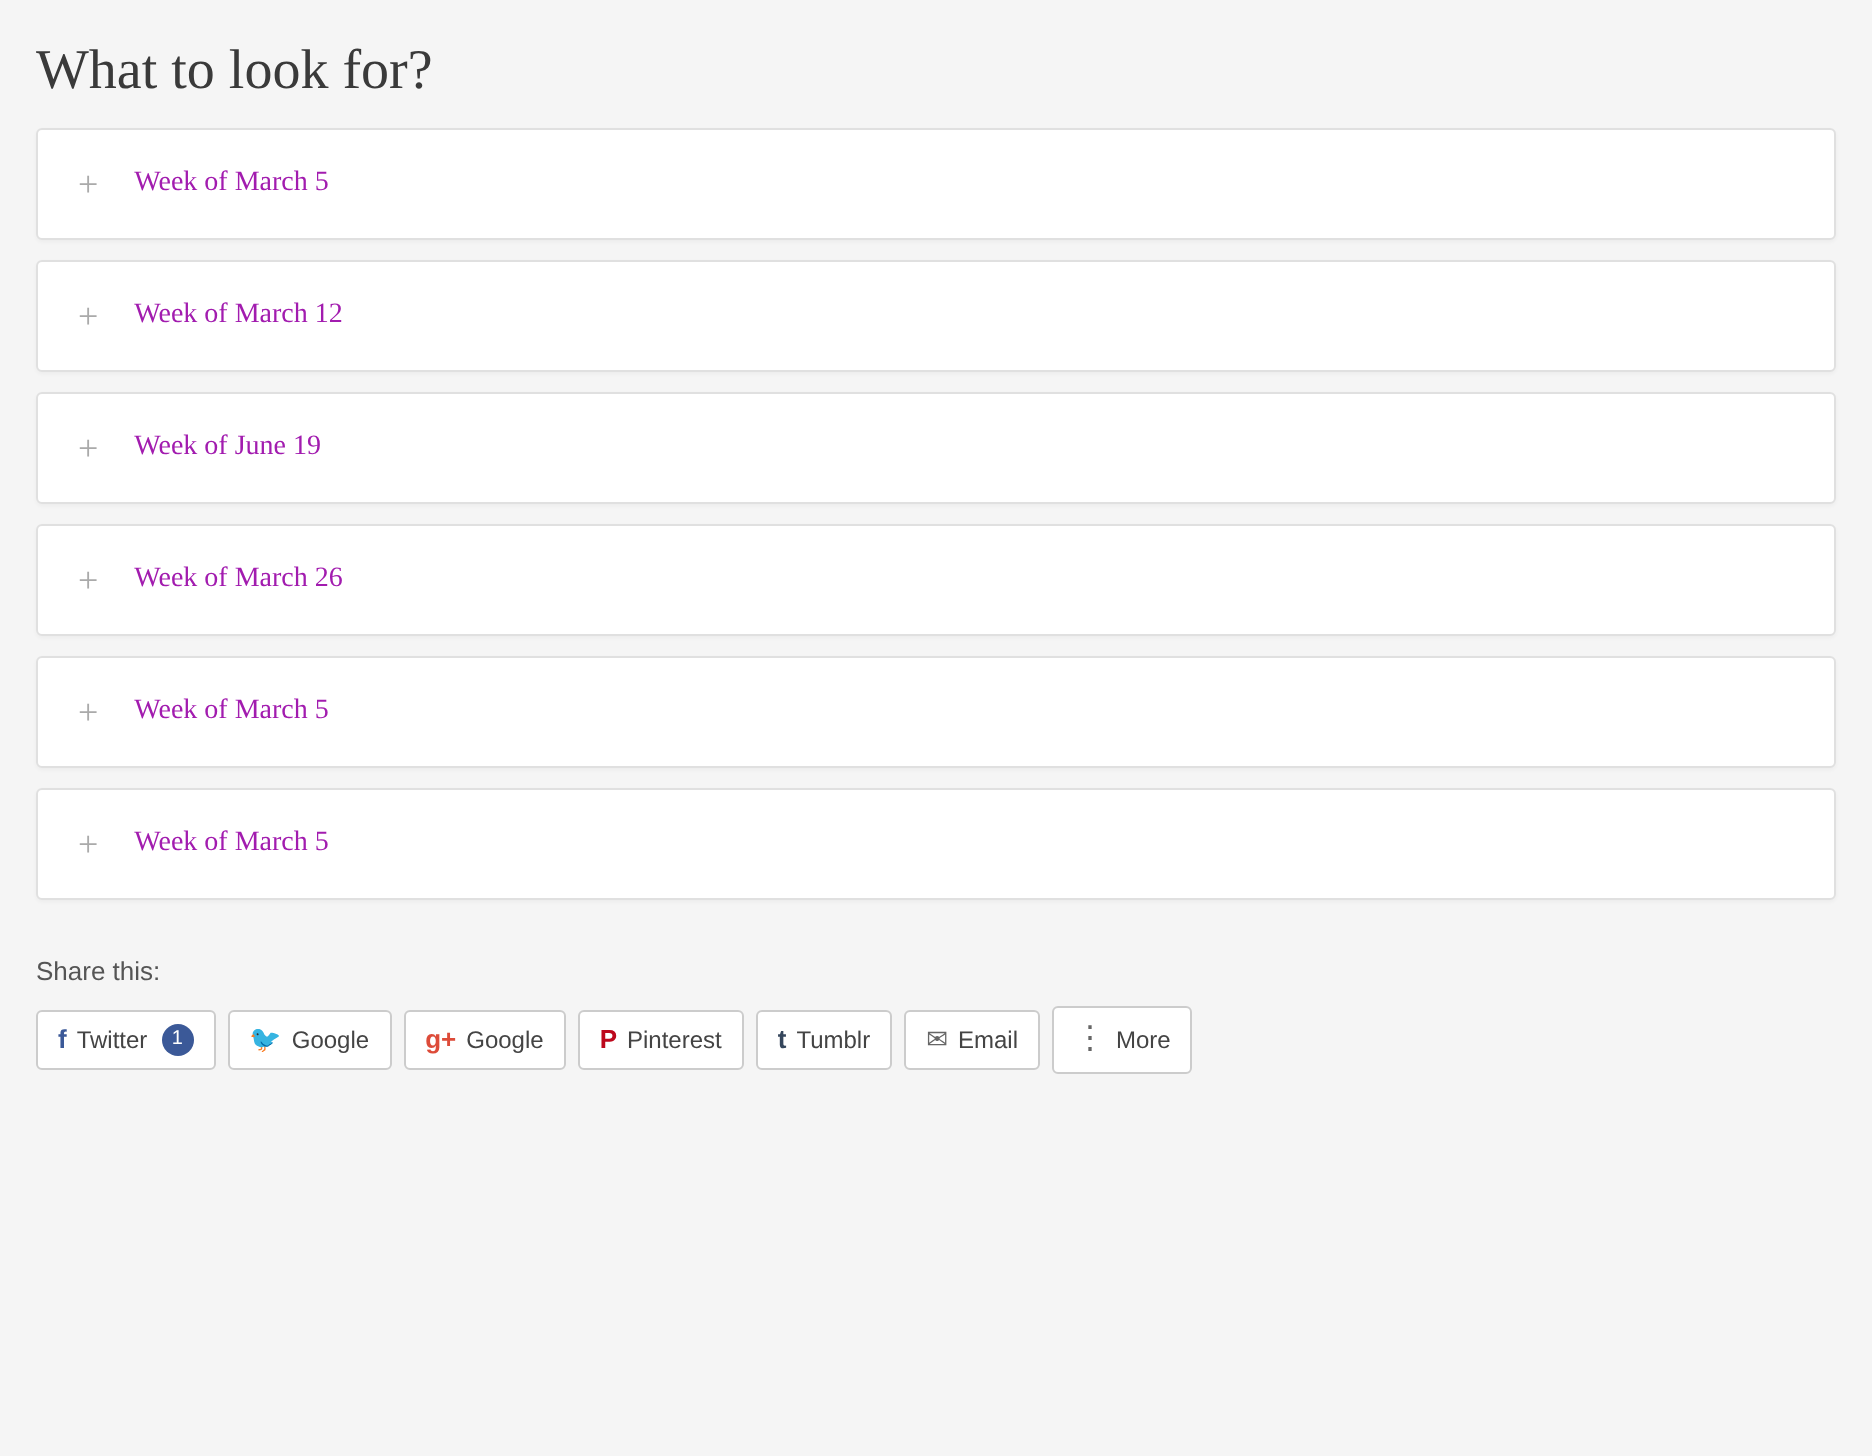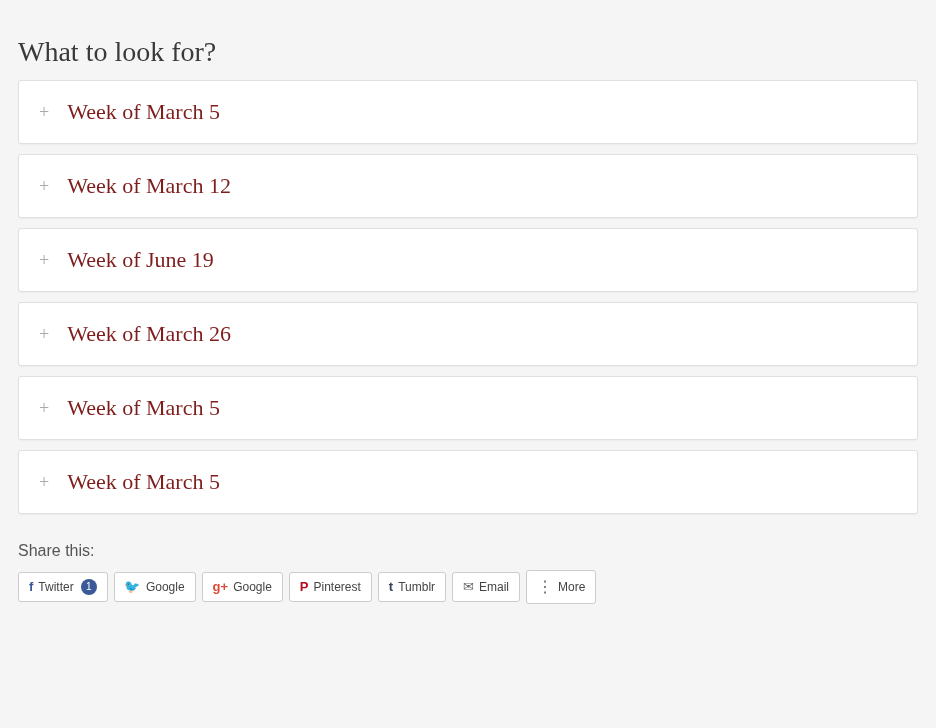--- a/index.html
+++ b/index.html
@@ -12,21 +12,21 @@
       font-family: Georgia, 'Times New Roman', serif;
       background: #f5f5f5;
       color: #333;
       font-size: 15px;
     }
 
     .page-container {
       max-width: 936px;
       margin: 0 auto;
       background: #f5f5f5;
-      padding: 36px 18px 30px 18px;
+      padding: 20px 18px 30px 18px;
     }
 
     .page-title {
       font-size: 28px;
       font-weight: normal;
       color: #3a3a3a;
       margin-bottom: 12px;
       font-family: Georgia, serif;
     }
 
@@ -58,32 +58,32 @@
     .plus-icon {
       color: #aaa;
       font-size: 18px;
       margin-right: 18px;
       font-weight: 300;
       line-height: 1;
       flex-shrink: 0;
     }
 
     .accordion-label {
-      color: #7f1d1d;
-      font-size: 22px;
+      color: #a21caf;
+      font-size: 14px;
       font-family: Georgia, serif;
       font-weight: normal;
     }
 
     .share-section {
       margin-top: 10px;
     }
 
     .share-title {
-      font-size: 16px;
+      font-size: 13px;
       color: #555;
       margin-bottom: 10px;
       font-family: Arial, sans-serif;
     }
 
     .share-buttons {
       display: flex;
       flex-wrap: wrap;
       gap: 6px;
       align-items: center;

